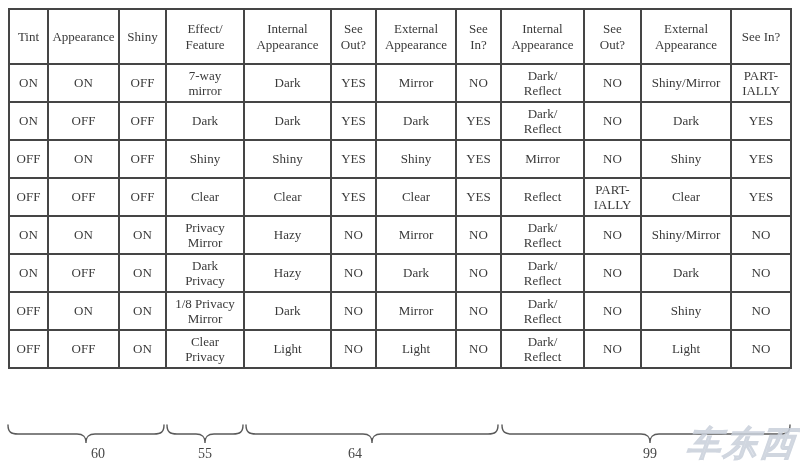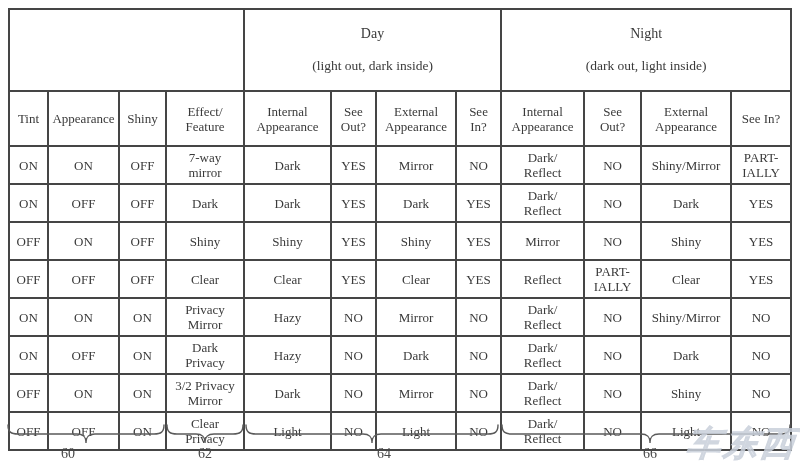--- a/index.html
+++ b/index.html
@@ -48,23 +48,23 @@
     stroke-width: 1.4;
     stroke-linecap: round;
   }
   .brace-label {
     position: absolute;
     top: 446px;
     transform: translateX(-50%);
     font-size: 14px;
     color: #474747;
   }
-  #brace-label-60 { left: 68px; }
+  #brace-label-60 { left: 98px; }
   #brace-label-62 { left: 205px; }
-  #brace-label-64 { left: 384px; }
+  #brace-label-64 { left: 355px; }
   #brace-label-66 { left: 650px; }
   #watermark {
     position: absolute;
     right: 2px;
     bottom: 0px;
     font-size: 34px;
     font-weight: bold;
     font-style: italic;
     letter-spacing: 3px;
     color: #dde2ea;
@@ -89,31 +89,20 @@
         <col style="width:45px">
         <col style="width:80px">
         <col style="width:45px">
       <col style="width:83px">
         <col style="width:57px">
         <col style="width:90px">
         <col style="width:60px">
     </colgroup>
 
     <tbody>
-        <tr class="group-row">
-      <td class="blank" colspan="4"></td>
-      <td colspan="4">
-        <span class="group-title">Day</span>
-        <span class="group-subtitle">(light out, dark inside)</span>
-      </td>
-      <td colspan="4">
-        <span class="group-title">Night</span>
-        <span class="group-subtitle">(dark out, light inside)</span>
-      </td>
-    </tr>
 
     <tr class="head-row">
       <th>Tint</th>
       <th>Appearance</th>
       <th>Shiny</th>
       <th>Effect/
 Feature</th>
       <th>Internal
 Appearance</th>
       <th>See
@@ -227,21 +216,21 @@
 Reflect</td>
       <td>NO</td>
       <td>Dark</td>
       <td>NO</td>
     </tr>
 
     <tr class="data-row">
       <td>OFF</td>
       <td>ON</td>
       <td>ON</td>
-      <td>3/2 Privacy
+      <td>1/8 Privacy
 Mirror</td>
       <td>Dark</td>
       <td>NO</td>
       <td>Mirror</td>
       <td>NO</td>
       <td>Dark/
 Reflect</td>
       <td>NO</td>
       <td>Shiny</td>
       <td>NO</td>
@@ -267,19 +256,19 @@
     </table>
 
   <svg id="braces" viewBox="0 0 800 26">
     <path d="M 8,2 C 8,9 11,11 18,11 L 77,11 C 83,11 86,13 86,20 C 86,13 89,11 95,11 L 154,11 C 161,11 164,9 164,2"></path>
     <path d="M 167,2 C 167,9 170,11 177,11 L 196,11 C 202,11 205,13 205,20 C 205,13 208,11 214,11 L 233,11 C 240,11 243,9 243,2"></path>
     <path d="M 246,2 C 246,9 249,11 256,11 L 363,11 C 369,11 372,13 372,20 C 372,13 375,11 381,11 L 488,11 C 495,11 498,9 498,2"></path>
     <path d="M 502,2 C 502,9 505,11 512,11 L 641,11 C 647,11 650,13 650,20 C 650,13 653,11 659,11 L 780,11 C 787,11 790,9 790,2"></path>
   </svg>
 
   <div class="brace-label" id="brace-label-60">60</div>
-  <div class="brace-label" id="brace-label-62">62</div>
+  <div class="brace-label" id="brace-label-62">55</div>
   <div class="brace-label" id="brace-label-64">64</div>
-  <div class="brace-label" id="brace-label-66">66</div>
+  <div class="brace-label" id="brace-label-66">99</div>
 
   <div id="watermark">车东西</div>
 
 </div>
 
 </body></html>

